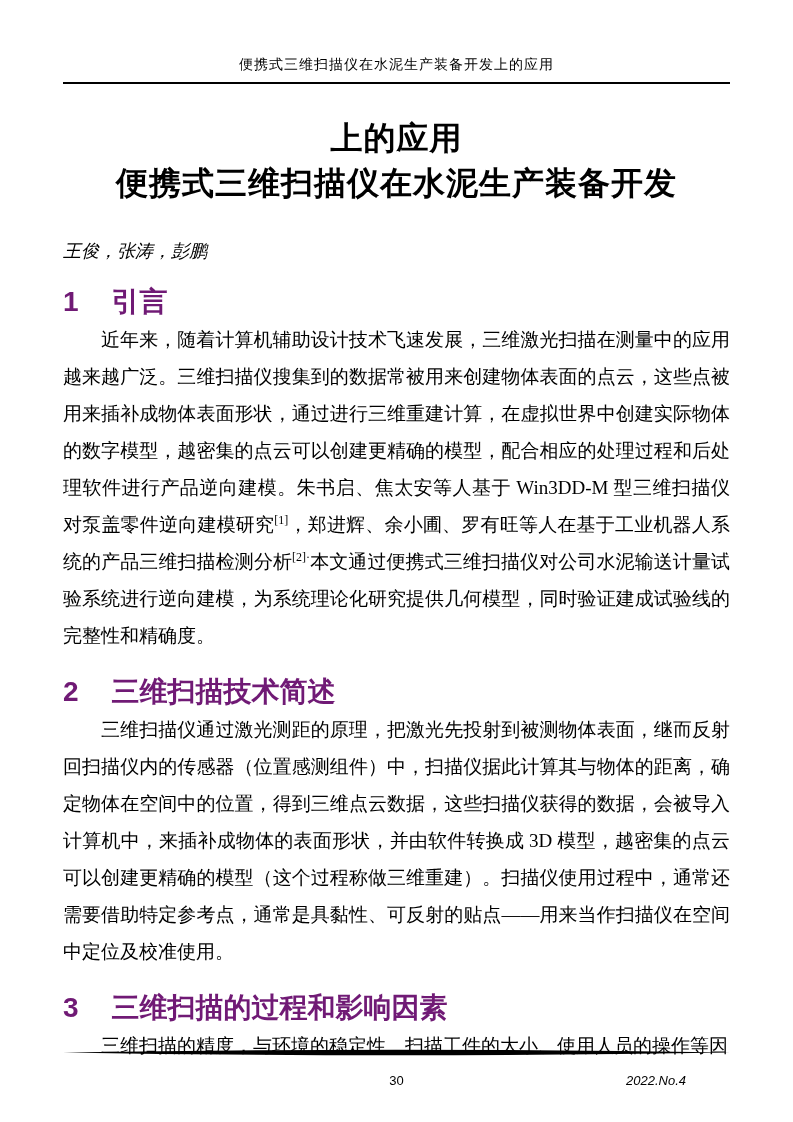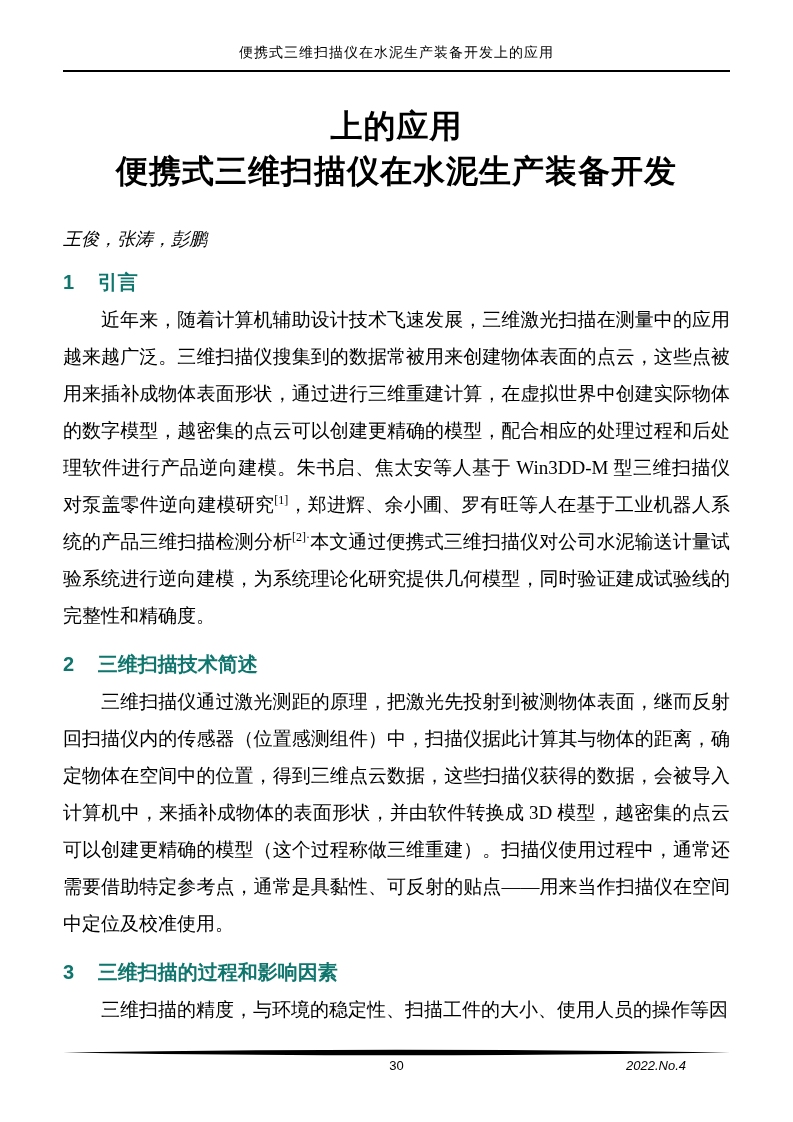--- a/index.html
+++ b/index.html
@@ -13,21 +13,21 @@
     position: relative;
     width: 793px;
     height: 1122px;
     margin: 0 auto;
     background: #ffffff;
     padding: 0 63px;
     overflow: hidden;
   }
   
   .page-header {
-    padding-top: 44px;
+    padding-top: 56px;
     border-bottom: 2px solid #000000;
     padding-bottom: 8px;
   }
   .running-title {
     text-align: center;
     font-size: 14px;
     letter-spacing: 1px;
     color: #000000;
   }
   
@@ -45,26 +45,26 @@
   .byline {
     margin-top: 32px;
     text-align: left;
     font-style: italic;
     color: #000000;
   }
   .authors { font-size: 18px; line-height: 26px; }
   .affiliation { font-size: 18px; line-height: 28px; }
   
   .sec-h {
-    margin: 16px 0 5px;
+    margin: 24px 0 5px;
     font-family: "Liberation Sans", "DejaVu Sans", sans-serif;
     font-weight: 700;
-    font-size: 20px;
+    font-size: 28px;
     line-height: 28px;
-    color: #0f766e;
+    color: #701a75;
   }
   .sec-num { display: inline-block; margin-right: 0.9em; }
   .body-par {
     font-size: 19px;
     line-height: 37px;
     text-align: justify;
     text-indent: 2em;
     color: #000000;
     margin: 0;
   }
@@ -78,21 +78,21 @@
     position: absolute;
     left: 63px;
     right: 63px;
     top: 1048px;
   }
   .footer-rule { display: block; width: 100%; height: 9px; }
   .footer-rule path { fill: #000000; }
   .footer-row {
     position: relative;
     height: 18px;
-    margin-top: 1px;
+    margin-top: 16px;
     font-family: "Liberation Sans", "DejaVu Sans", sans-serif;
     font-size: 13px;
     color: #000000;
   }
   .page-num {
     position: absolute;
     left: 0; right: 0;
     text-align: center;
   }
   .issue {

